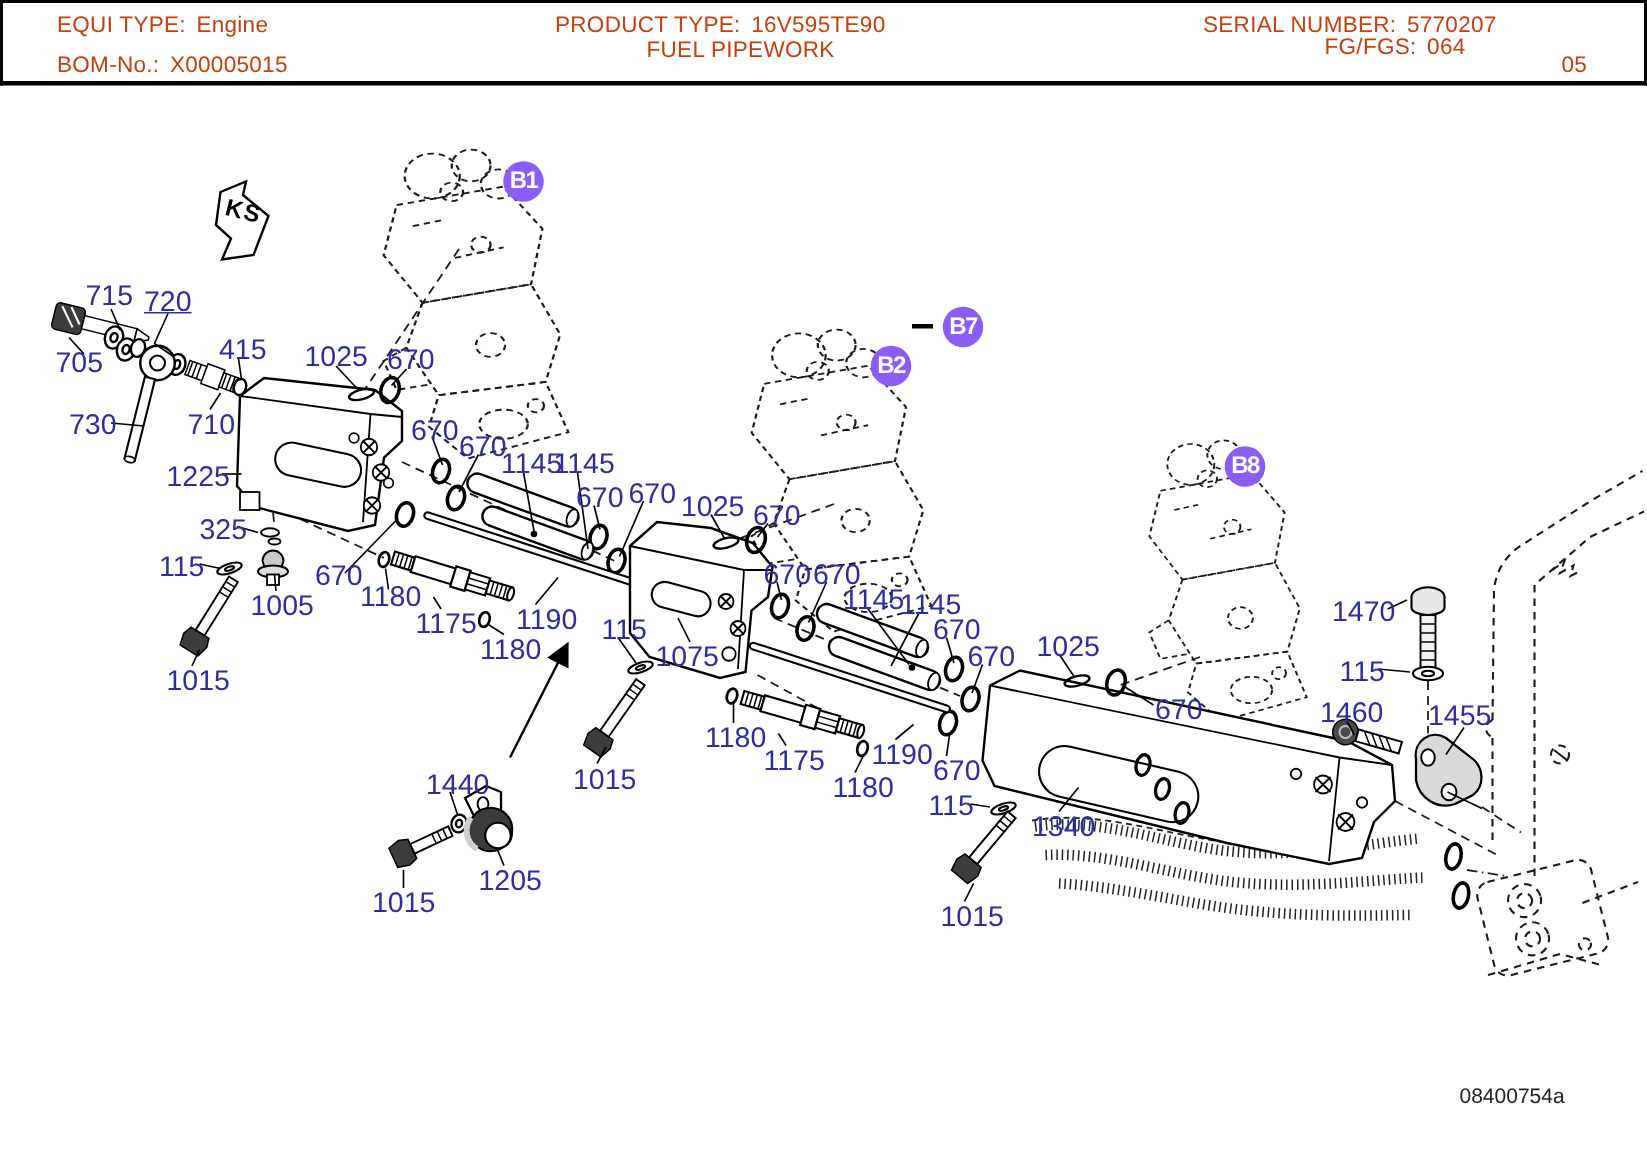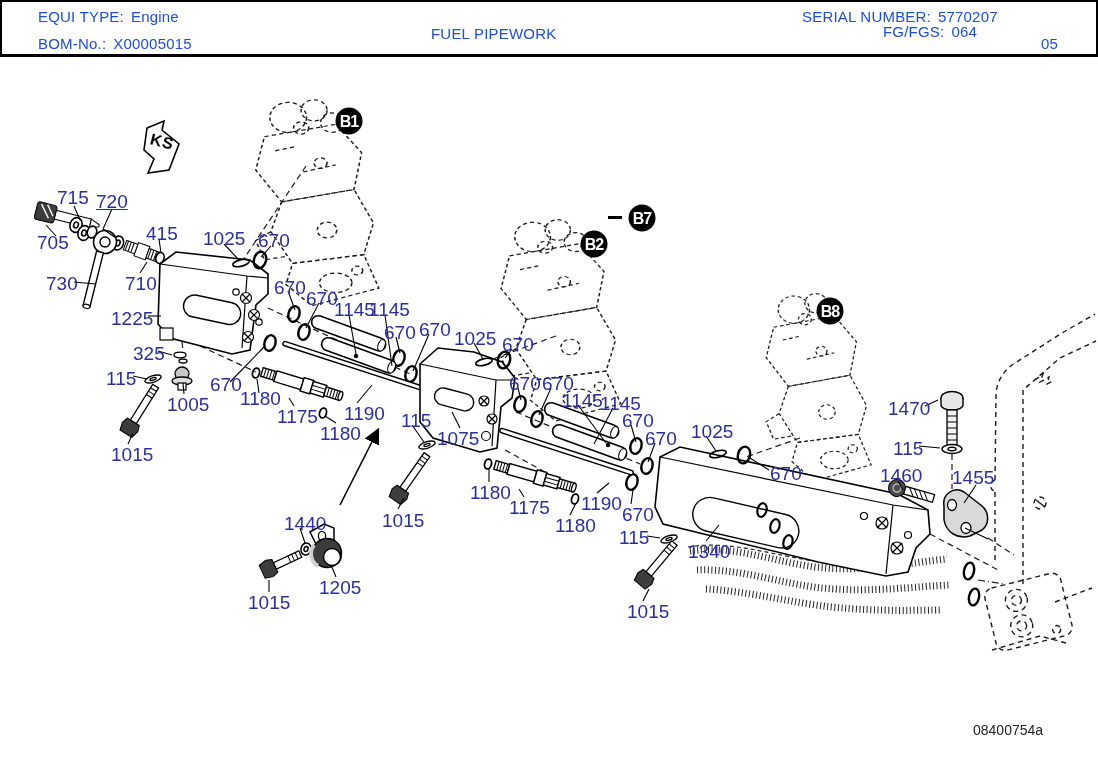--- a/index.html
+++ b/index.html
@@ -1,39 +1,43 @@
 <!DOCTYPE html>
 <html style="--callout: #2b2e9e;"><head>
 <meta charset="utf-8">
 <style>
   html,body{margin:0;padding:0;background:#fff}
   .page{position:relative;width:1098px;height:772px;background:#fff;overflow:hidden;
         font-family:"Liberation Sans",sans-serif;border-top:2px solid #000;box-sizing:border-box}
   .header{position:absolute;left:0;top:0;width:1098px;height:55px;box-sizing:border-box;
           border-left:2px solid #000;border-right:2px solid #000;border-bottom:3px solid #000;background:#fff;z-index:5}
-  .hitem{position:absolute;display:flex;gap:7px;font-size:15px;color:#1d4ed8;white-space:nowrap;letter-spacing:.2px}
+  .hitem{position:absolute;display:flex;gap:7px;font-size:15px;color:#c2410c;white-space:nowrap;letter-spacing:.2px}
   .artwork{position:absolute;left:0;top:0;width:1098px;height:772px}
   .callout{position:absolute;font-size:19px;line-height:1;color:var(--callout,#2b2e9e);white-space:nowrap;z-index:4}
-  .badge{position:absolute;width:27px;height:27px;border-radius:50%;background:#000000;color:#fff;
+  .badge{position:absolute;width:27px;height:27px;border-radius:50%;background:#8b5cf6;color:#fff;
          font-weight:bold;font-size:16px;line-height:27px;text-align:center;letter-spacing:-1px;
          transform:translate(-50%,-50%);z-index:4}
   .badge-dash{position:absolute;left:608px;top:214px;width:14px;height:3px;background:#000;z-index:4}
   .ks-label{position:absolute;left:150px;top:131px;font-weight:bold;font-size:16px;color:#000;
             transform:rotate(14deg);z-index:4;letter-spacing:1px}
   .drawing-number{position:absolute;left:973px;top:720px;font-size:14px;color:#222;z-index:4}
 </style>
 </head>
 <body>
 
 <div class="page">
 
   <div class="header">
     <div class="hitem" style="left:36px;top:6px">
       <span>EQUI TYPE:</span>
         <span>Engine</span>
+    </div>
+    <div class="hitem" style="left:368px;top:6px">
+      <span>PRODUCT TYPE:</span>
+        <span>16V595TE90</span>
     </div>
     <div class="hitem" style="left:800px;top:6px">
       <span>SERIAL NUMBER:</span>
         <span>5770207</span>
     </div>
     <div class="hitem" style="left:36px;top:33px">
       <span>BOM-No.:</span>
         <span>X00005015</span>
     </div>
     <div class="hitem" style="left:429px;top:23px">

